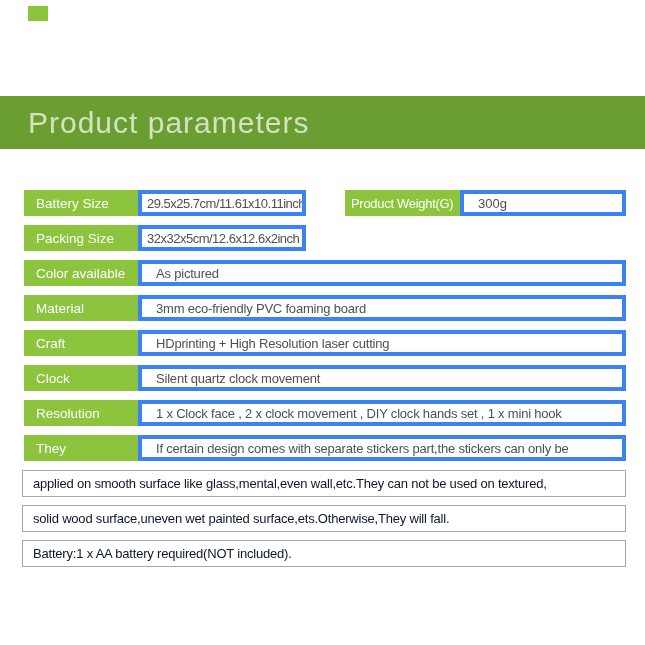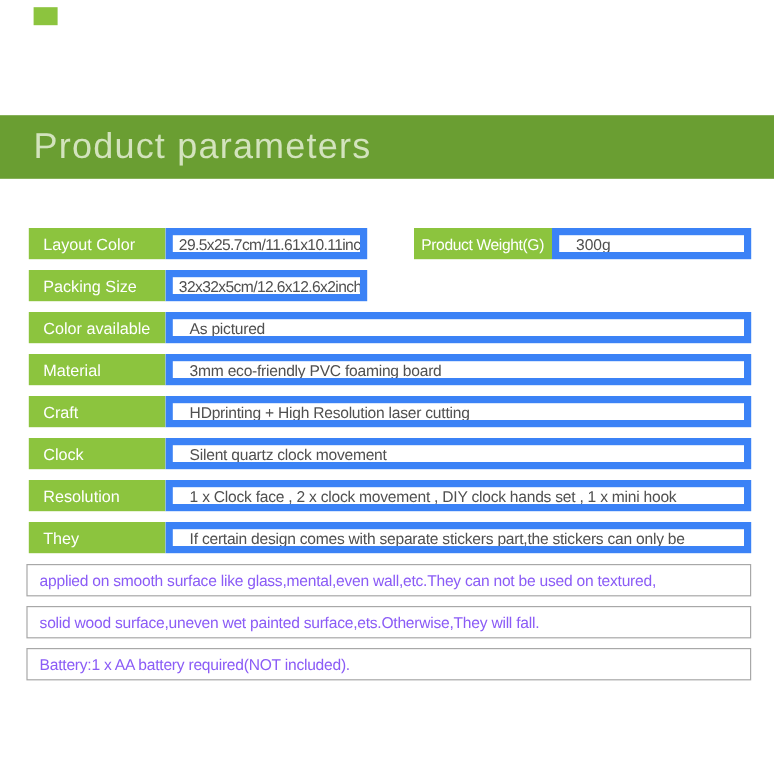--- a/index.html
+++ b/index.html
@@ -23,56 +23,56 @@
   .content { position:absolute; left:0; top:190px; width:645px; }
   .param-row {
     display:flex; height:26px; margin:0 19px 9px 24px; align-items:stretch;
   }
   .label {
     width:114px; flex:0 0 114px; background:#8cc43e; color:#ffffff;
     font-size:13.5px; display:flex; align-items:center; padding-left:12px;
     box-sizing:border-box; white-space:nowrap; overflow:hidden;
   }
   .value {
-    flex:1 1 auto; border:6px solid #3b82f6; background:#ffffff;
+    flex:1 1 auto; border:4px solid #3b82f6; background:#ffffff;
     display:flex; align-items:center; padding-left:14px; font-size:13px;
     color:#505050; box-sizing:border-box; white-space:nowrap; overflow:hidden;
     letter-spacing:-0.2px;
   }
   .value.narrow {
     flex:0 0 168px; width:168px; padding-left:5px; letter-spacing:-0.5px;
   }
   .spacer { flex:0 0 39px; }
   .label.weight {
     flex:0 0 115px; width:115px; font-size:13px; padding-left:6px;
     letter-spacing:-0.3px;
   }
   .value.weight-val { letter-spacing:0; }
   .note-row {
     height:27px; margin:0 19px 8px 22px; border:1px solid #a8a8a8;
     background:#ffffff; display:flex; align-items:center; padding-left:10px;
-    font-size:13px; color:#8b5cf6; box-sizing:border-box;
+    font-size:13px; color:#0f172a; box-sizing:border-box;
     white-space:nowrap; overflow:hidden; letter-spacing:-0.2px;
   }
 </style>
 </head>
 <body>
 
 <div class="page">
 
   <div class="corner-square"></div>
 
   <div class="banner">
     <span class="banner-title">Product parameters</span>
   </div>
 
   <div class="content">
 
     <div class="param-row">
-      <div class="label">Layout Color</div>
+      <div class="label">Battery Size</div>
       <div class="value narrow">29.5x25.7cm/11.61x10.11inch</div>
       <div class="spacer"></div>
       <div class="label weight">Product Weight(G)</div>
       <div class="value weight-val">300g</div>
     </div>
 
     <div class="param-row">
       <div class="label">Packing Size</div>
       <div class="value narrow">32x32x5cm/12.6x12.6x2inch</div>
     </div>

